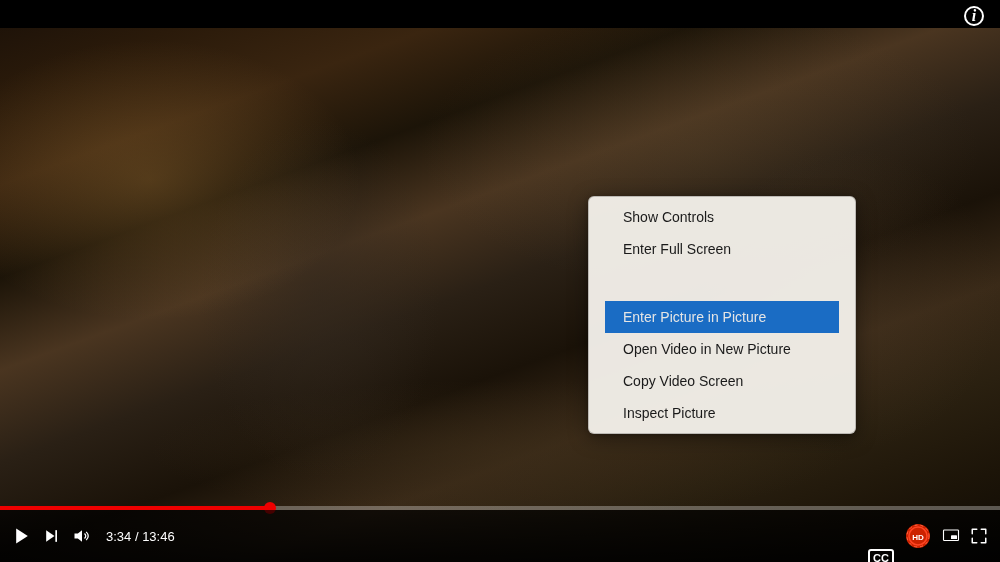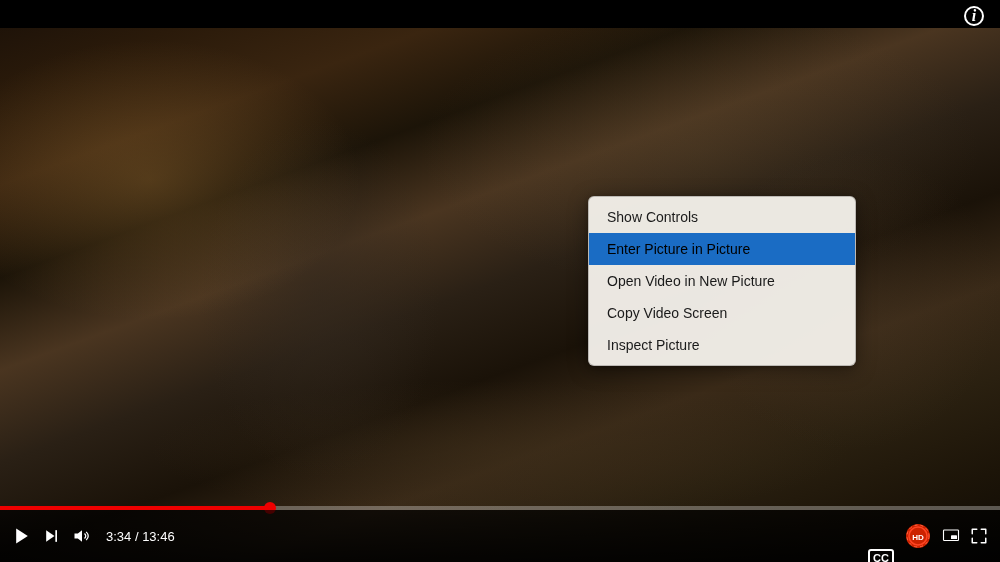--- a/index.html
+++ b/index.html
@@ -176,37 +176,38 @@
     .context-menu {
       position: absolute;
       top: 196px;
       left: 588px;
       width: 268px;
       background: rgba(242, 238, 232, 0.97);
       border: 1px solid rgba(0,0,0,0.2);
       border-radius: 6px;
       box-shadow: 0 4px 20px rgba(0,0,0,0.4), 0 1px 4px rgba(0,0,0,0.2);
       z-index: 100;
-      padding: 4px 0;
+      padding: 4px 16px;
       overflow: hidden;
     }
 
     .context-menu-item {
       padding: 8px 18px;
       font-size: 14px;
       color: #1a1a1a;
       cursor: pointer;
       white-space: nowrap;
       font-family: -apple-system, BlinkMacSystemFont, 'Helvetica Neue', sans-serif;
       font-weight: 400;
     }
 
     .context-menu-item.highlighted {
       background: #1a6cc4;
-      color: #000000;
+      color: #e5e5e5;
+      margin-top: 36px;
     }
   </style>
 </head>
 <body>
 
 <div id="video-bg">
   <div class="scene-layer"></div>
 </div>
 
 <div class="letterbox-top"></div>
@@ -269,17 +270,18 @@
       <polyline points="15,3 21,3 21,9" stroke="#fff" stroke-width="2" fill="none" stroke-linecap="round" stroke-linejoin="round"></polyline>
       <polyline points="3,15 3,21 9,21" stroke="#fff" stroke-width="2" fill="none" stroke-linecap="round" stroke-linejoin="round"></polyline>
       <polyline points="15,21 21,21 21,15" stroke="#fff" stroke-width="2" fill="none" stroke-linecap="round" stroke-linejoin="round"></polyline>
     </svg>
   </div>
 
 </div>
 
 <div class="context-menu">
 <div class="context-menu-item">Show Controls</div>
+    <div class="context-menu-item">Enter Full Screen</div>
     <div class="context-menu-item highlighted">Enter Picture in Picture</div>
     <div class="context-menu-item">Open Video in New Picture</div>
     <div class="context-menu-item">Copy Video Screen</div>
     <div class="context-menu-item">Inspect Picture</div>
   </div>
 
 </body></html>

